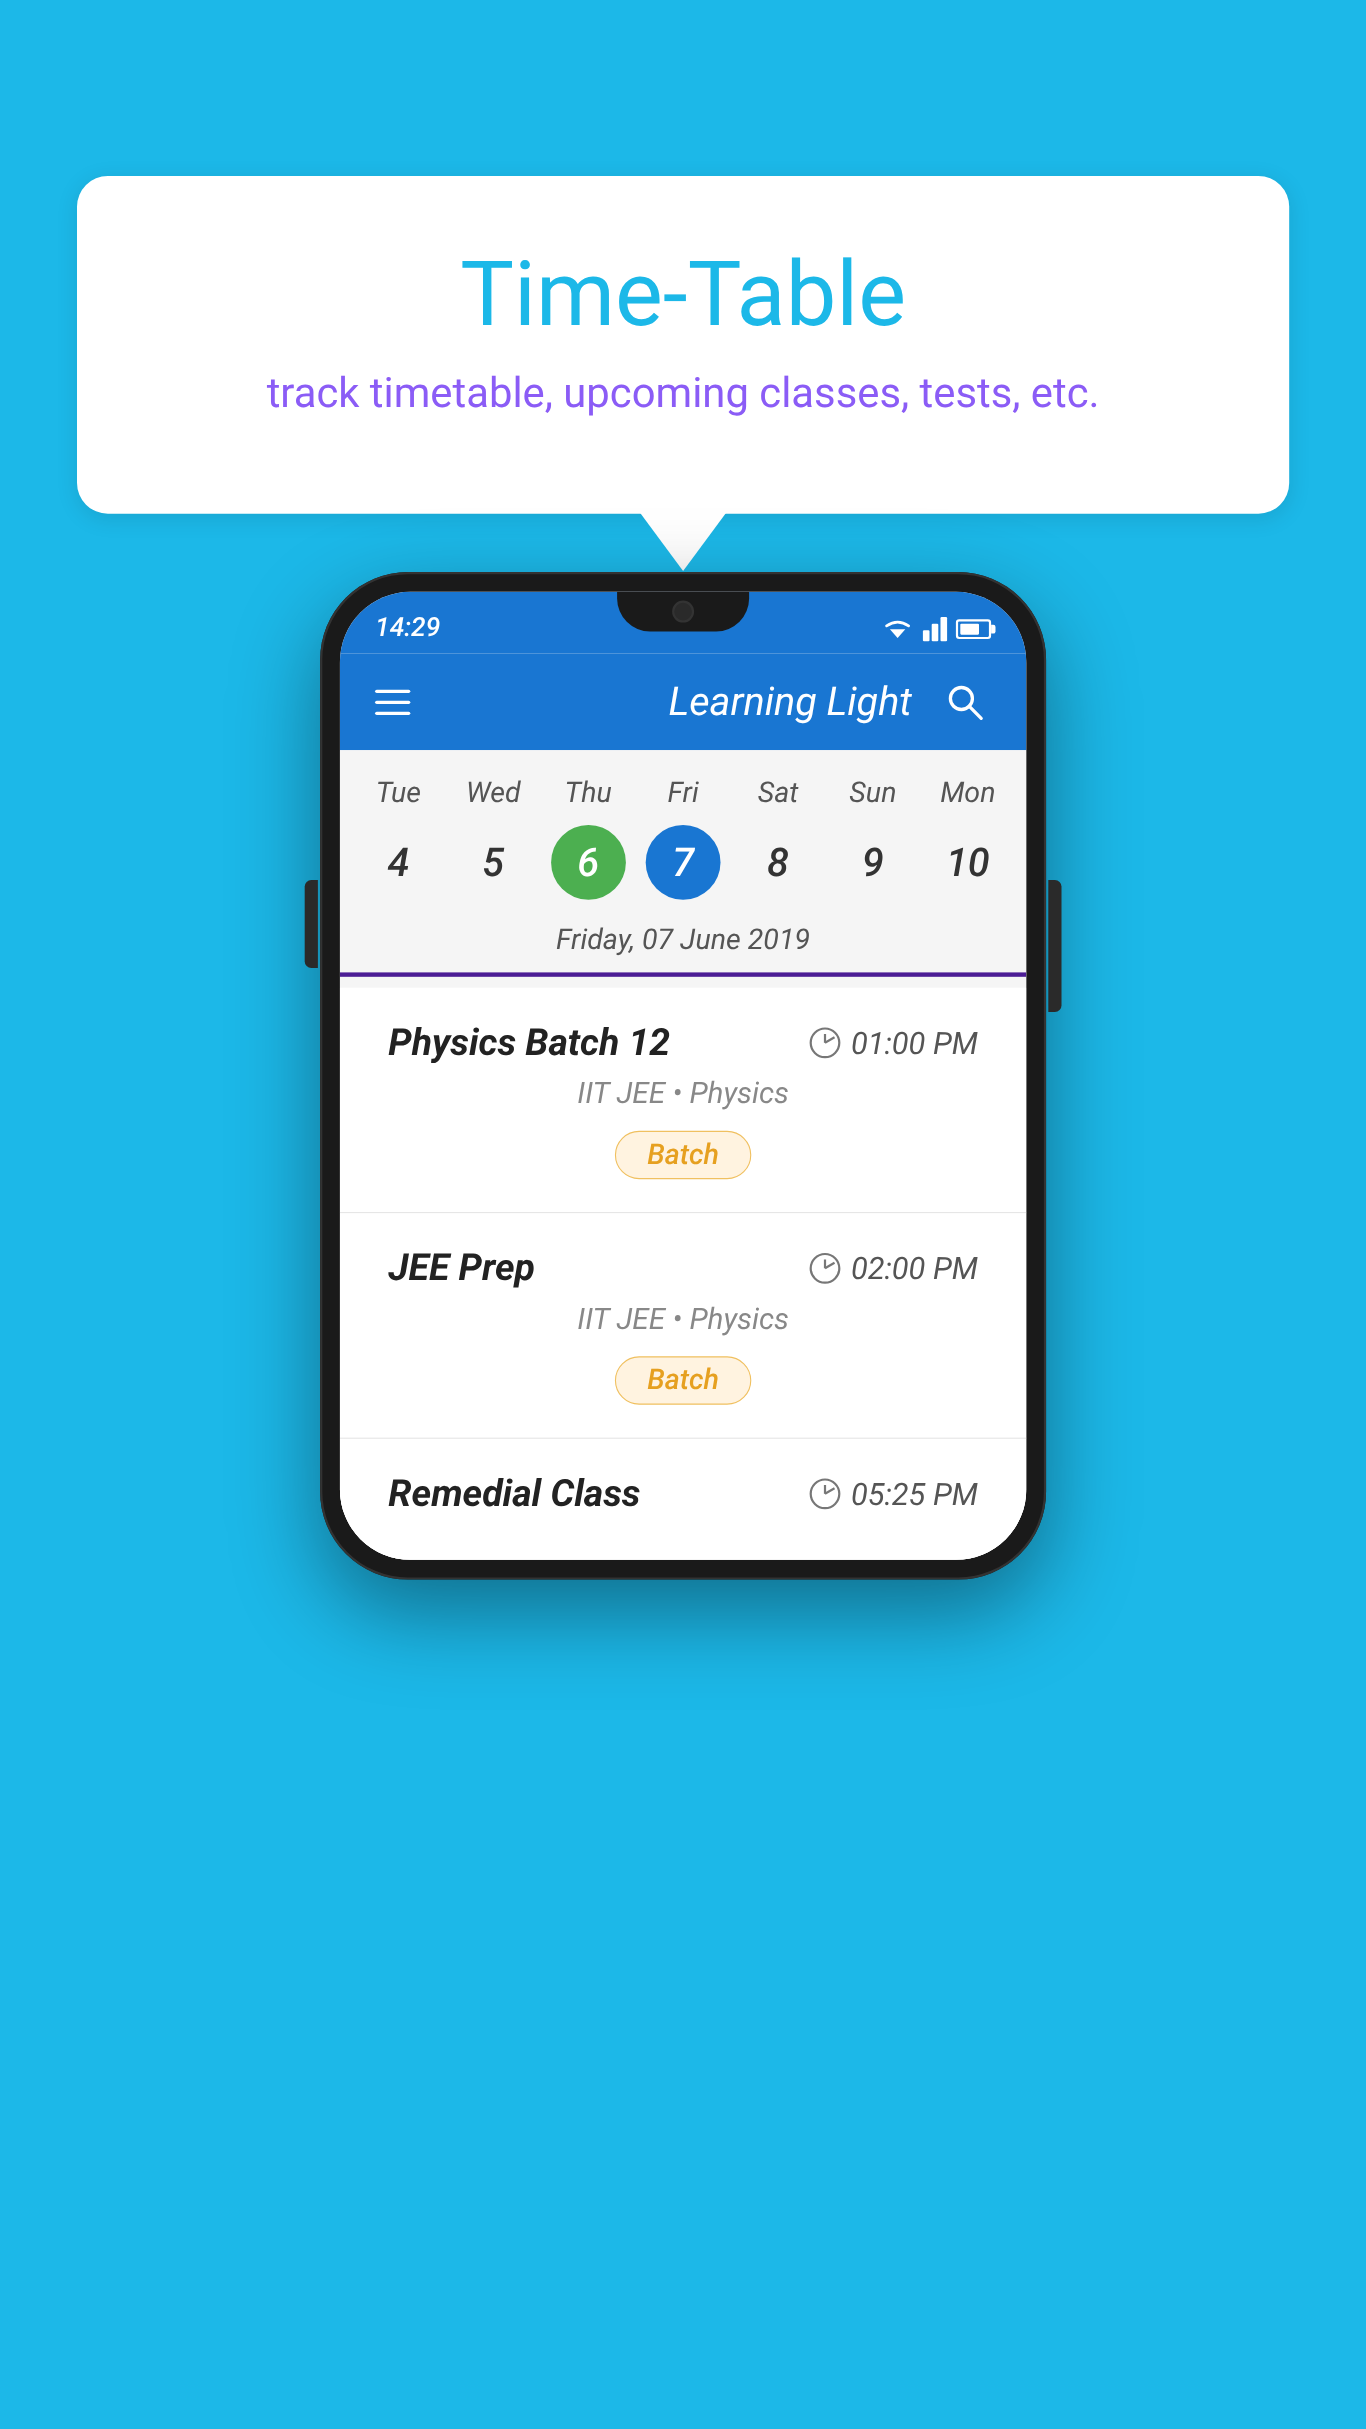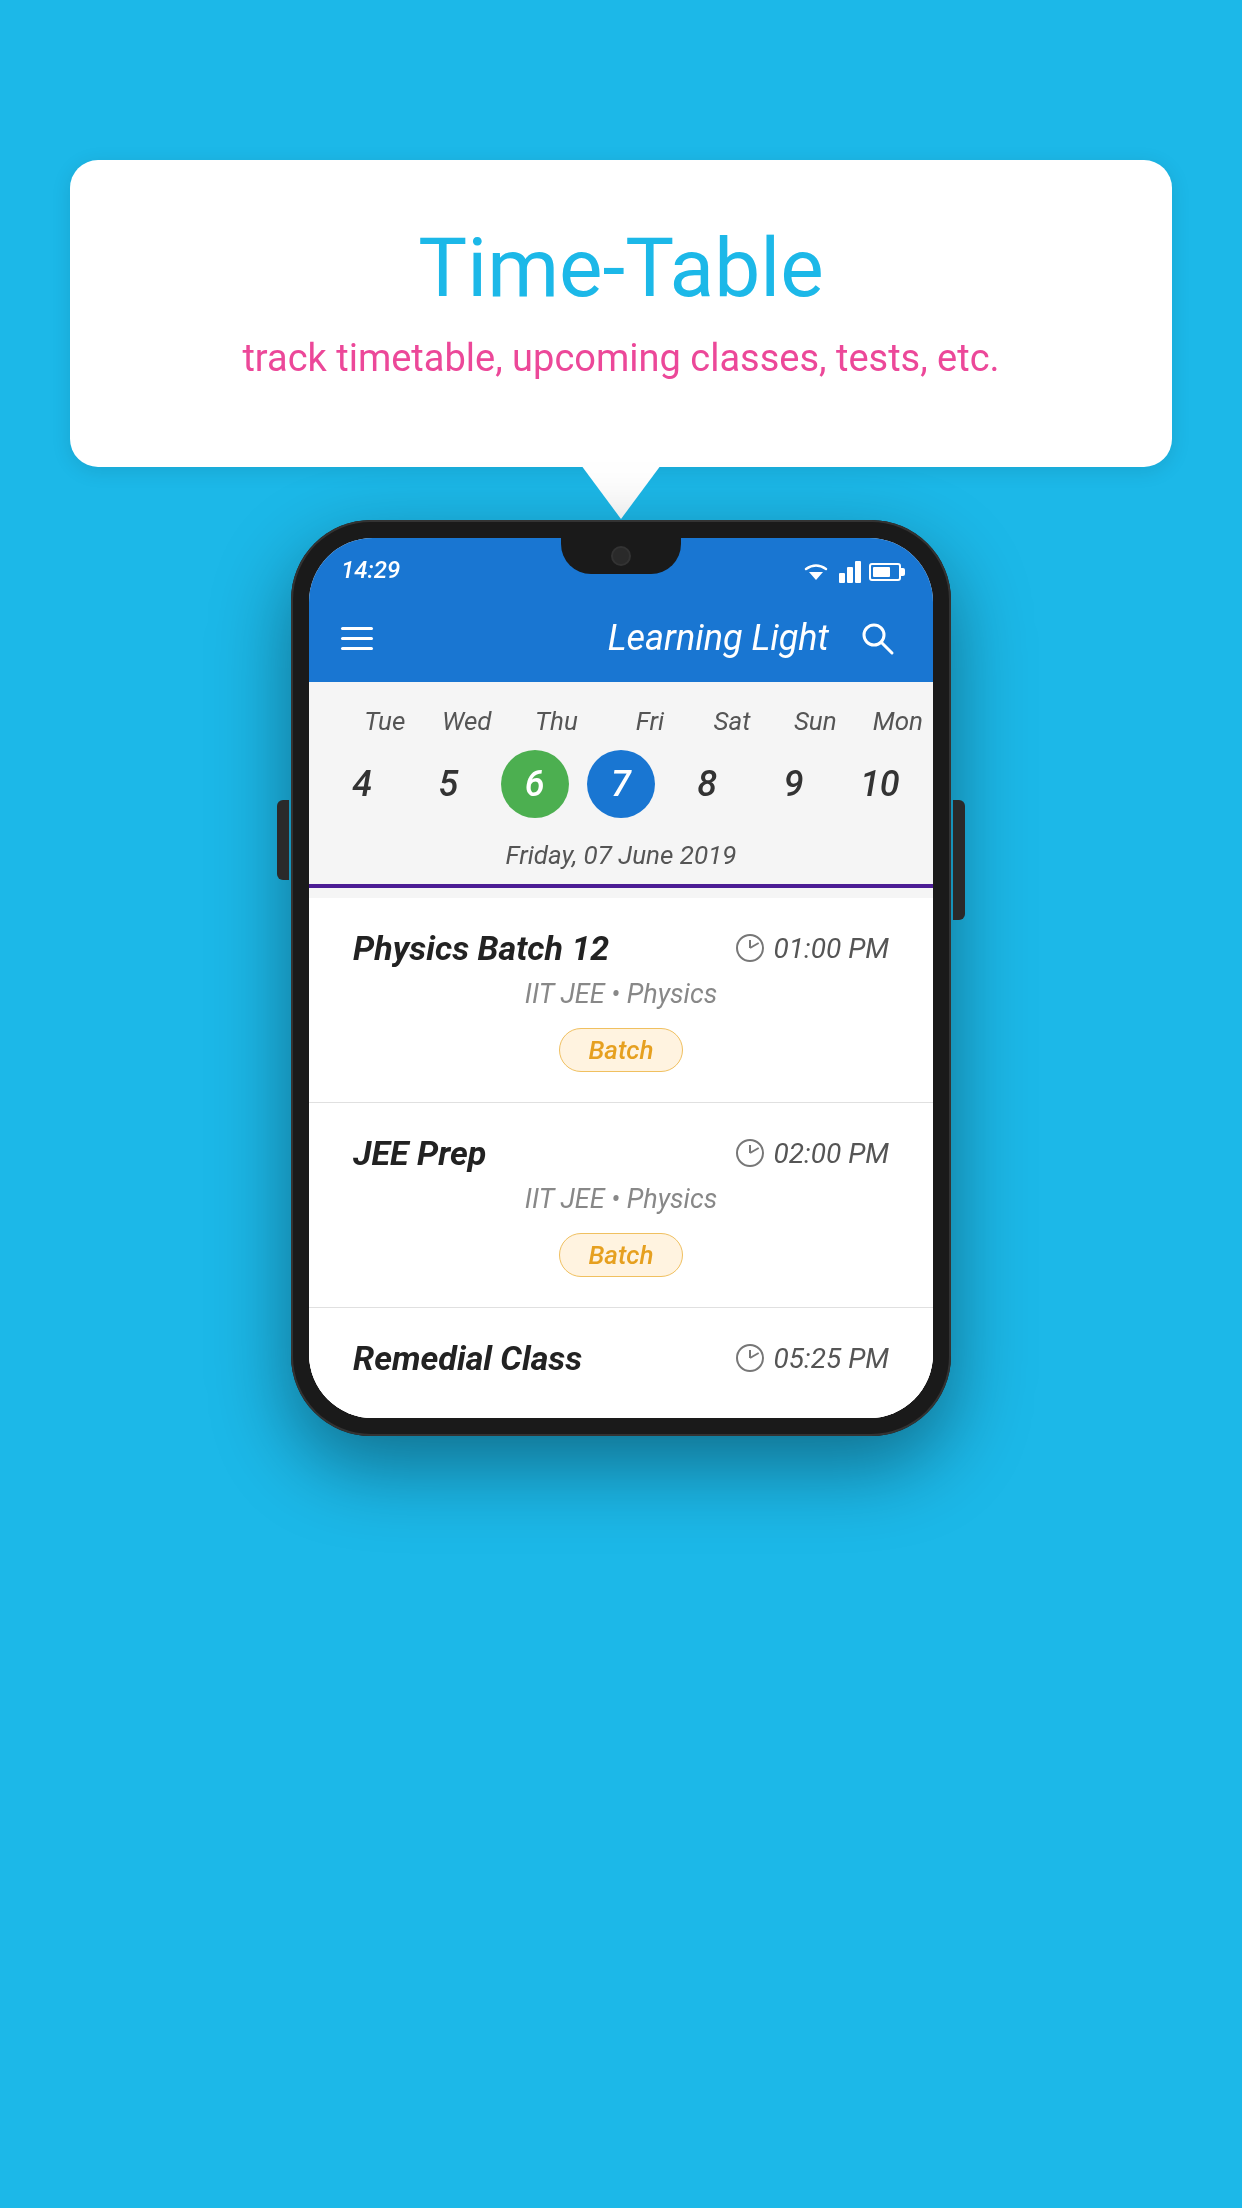--- a/index.html
+++ b/index.html
@@ -50,21 +50,21 @@
 
     .bubble-title {
       font-size: 82px;
       color: #1cb8e8;
       font-weight: 400;
       margin-bottom: 20px;
     }
 
     .bubble-subtitle {
       font-size: 38px;
-      color: #ec4899;
+      color: #8b5cf6;
       font-weight: 400;
     }
 
     
     .phone-container {
       position: absolute;
       top: 520px;
       left: 50%;
       transform: translateX(-50%);
       width: 660px;
@@ -247,21 +247,21 @@
     }
 
     .calendar-days-row {
       display: grid;
       grid-template-columns: repeat(7, 1fr);
       padding: 0 10px;
       margin-bottom: 8px;
     }
 
     .calendar-day-label {
-      text-align: right;
+      text-align: center;
       font-size: 26px;
       color: #555;
       font-weight: 400;
       padding: 4px 0;
     }
 
     .calendar-dates-row {
       display: grid;
       grid-template-columns: repeat(7, 1fr);
       padding: 0 10px;

